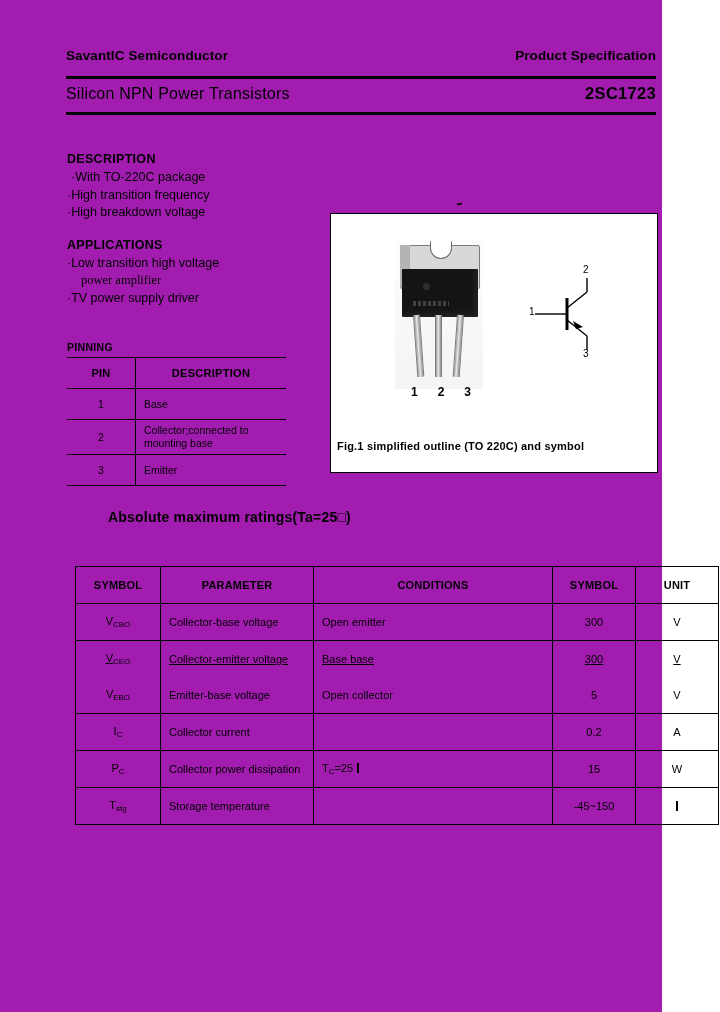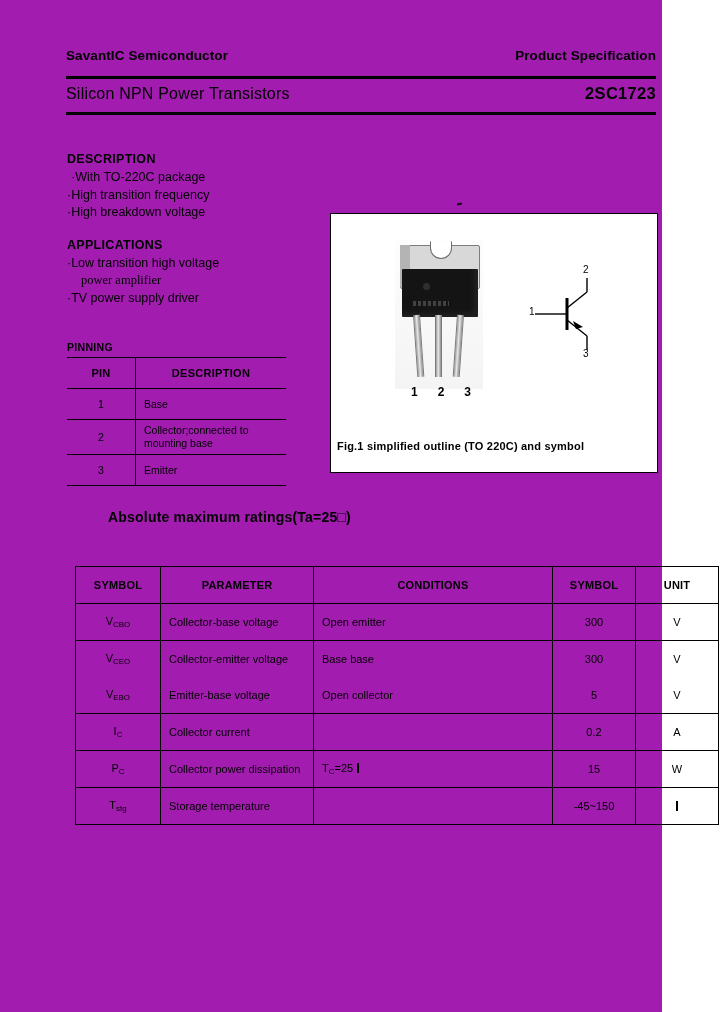--- a/index.html
+++ b/index.html
@@ -297,21 +297,21 @@
     letter-spacing: 0.2px;
   }
   table.amr td { height: 36px; }
   .col-sym   { width: 68px; text-align: center; }
   .col-param { width: 136px; text-align: left; }
   .col-cond  { width: 222px; text-align: left; }
   .col-val   { width: 66px; text-align: center; }
   .col-unit  { width: 66px; text-align: center; }
 
   
-  tr.nb-bottom td.nb { border-bottom: none; }
+  tr.nb-bottom td.nb { border-bottom: none; text-decoration: underline; }
   tr.nb-top td.nb { border-top: none; }
 
   sub {
     font-size: 0.72em;
     vertical-align: -0.25em;
     letter-spacing: 0;
   }
   .degc {
     display: inline-block;
     width: 2px;

